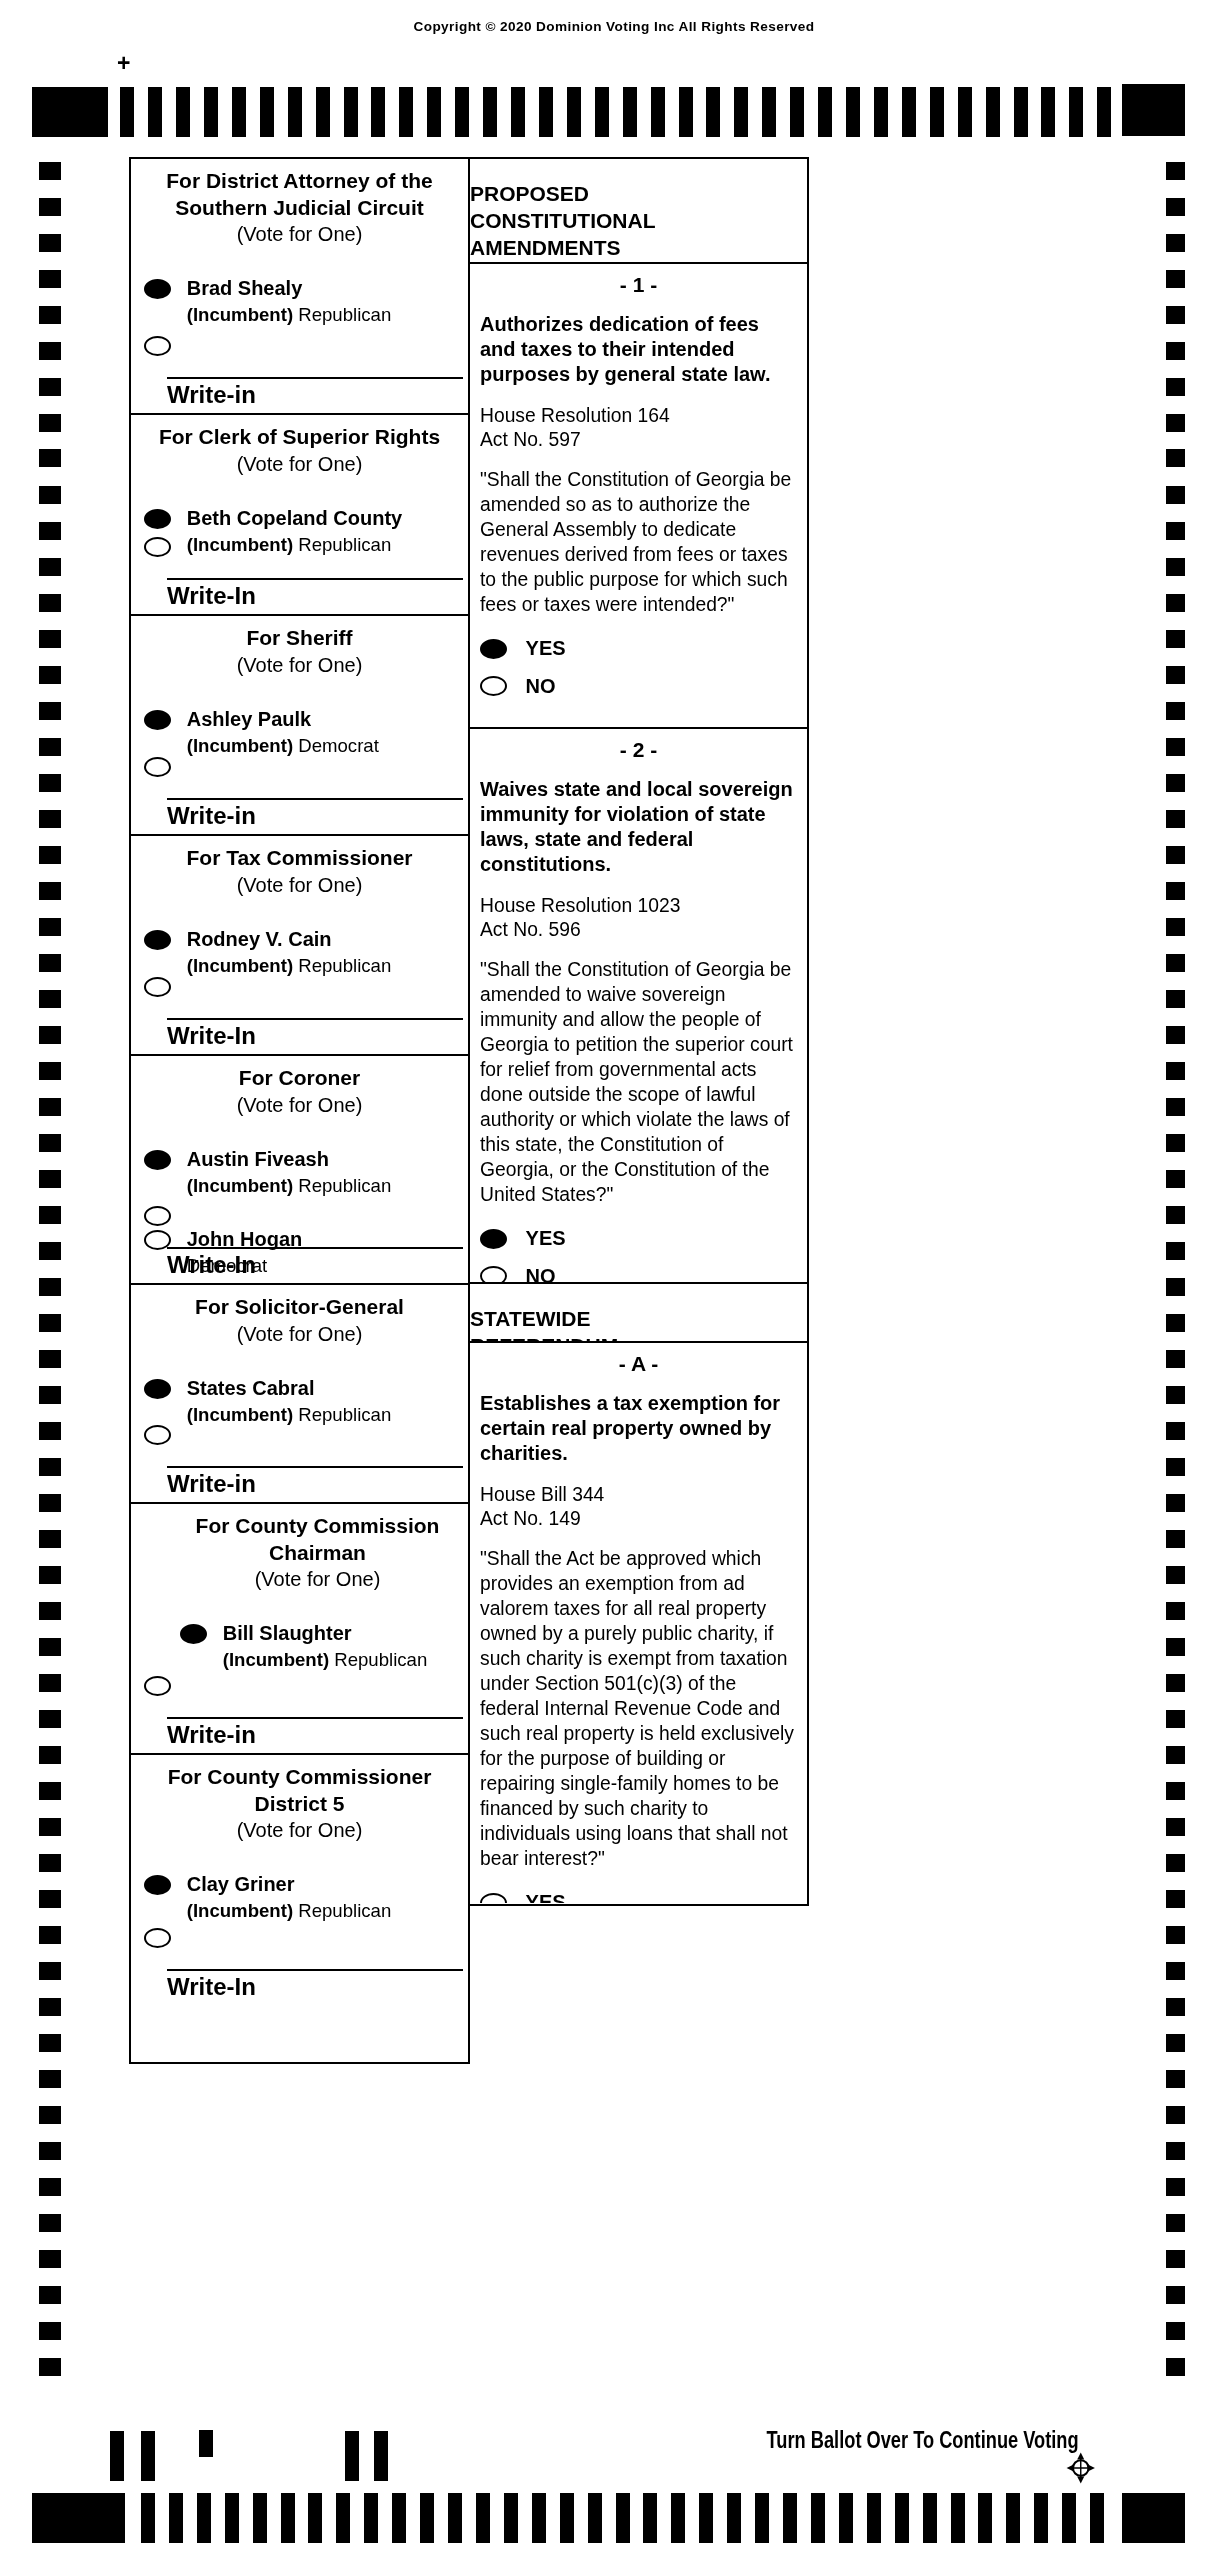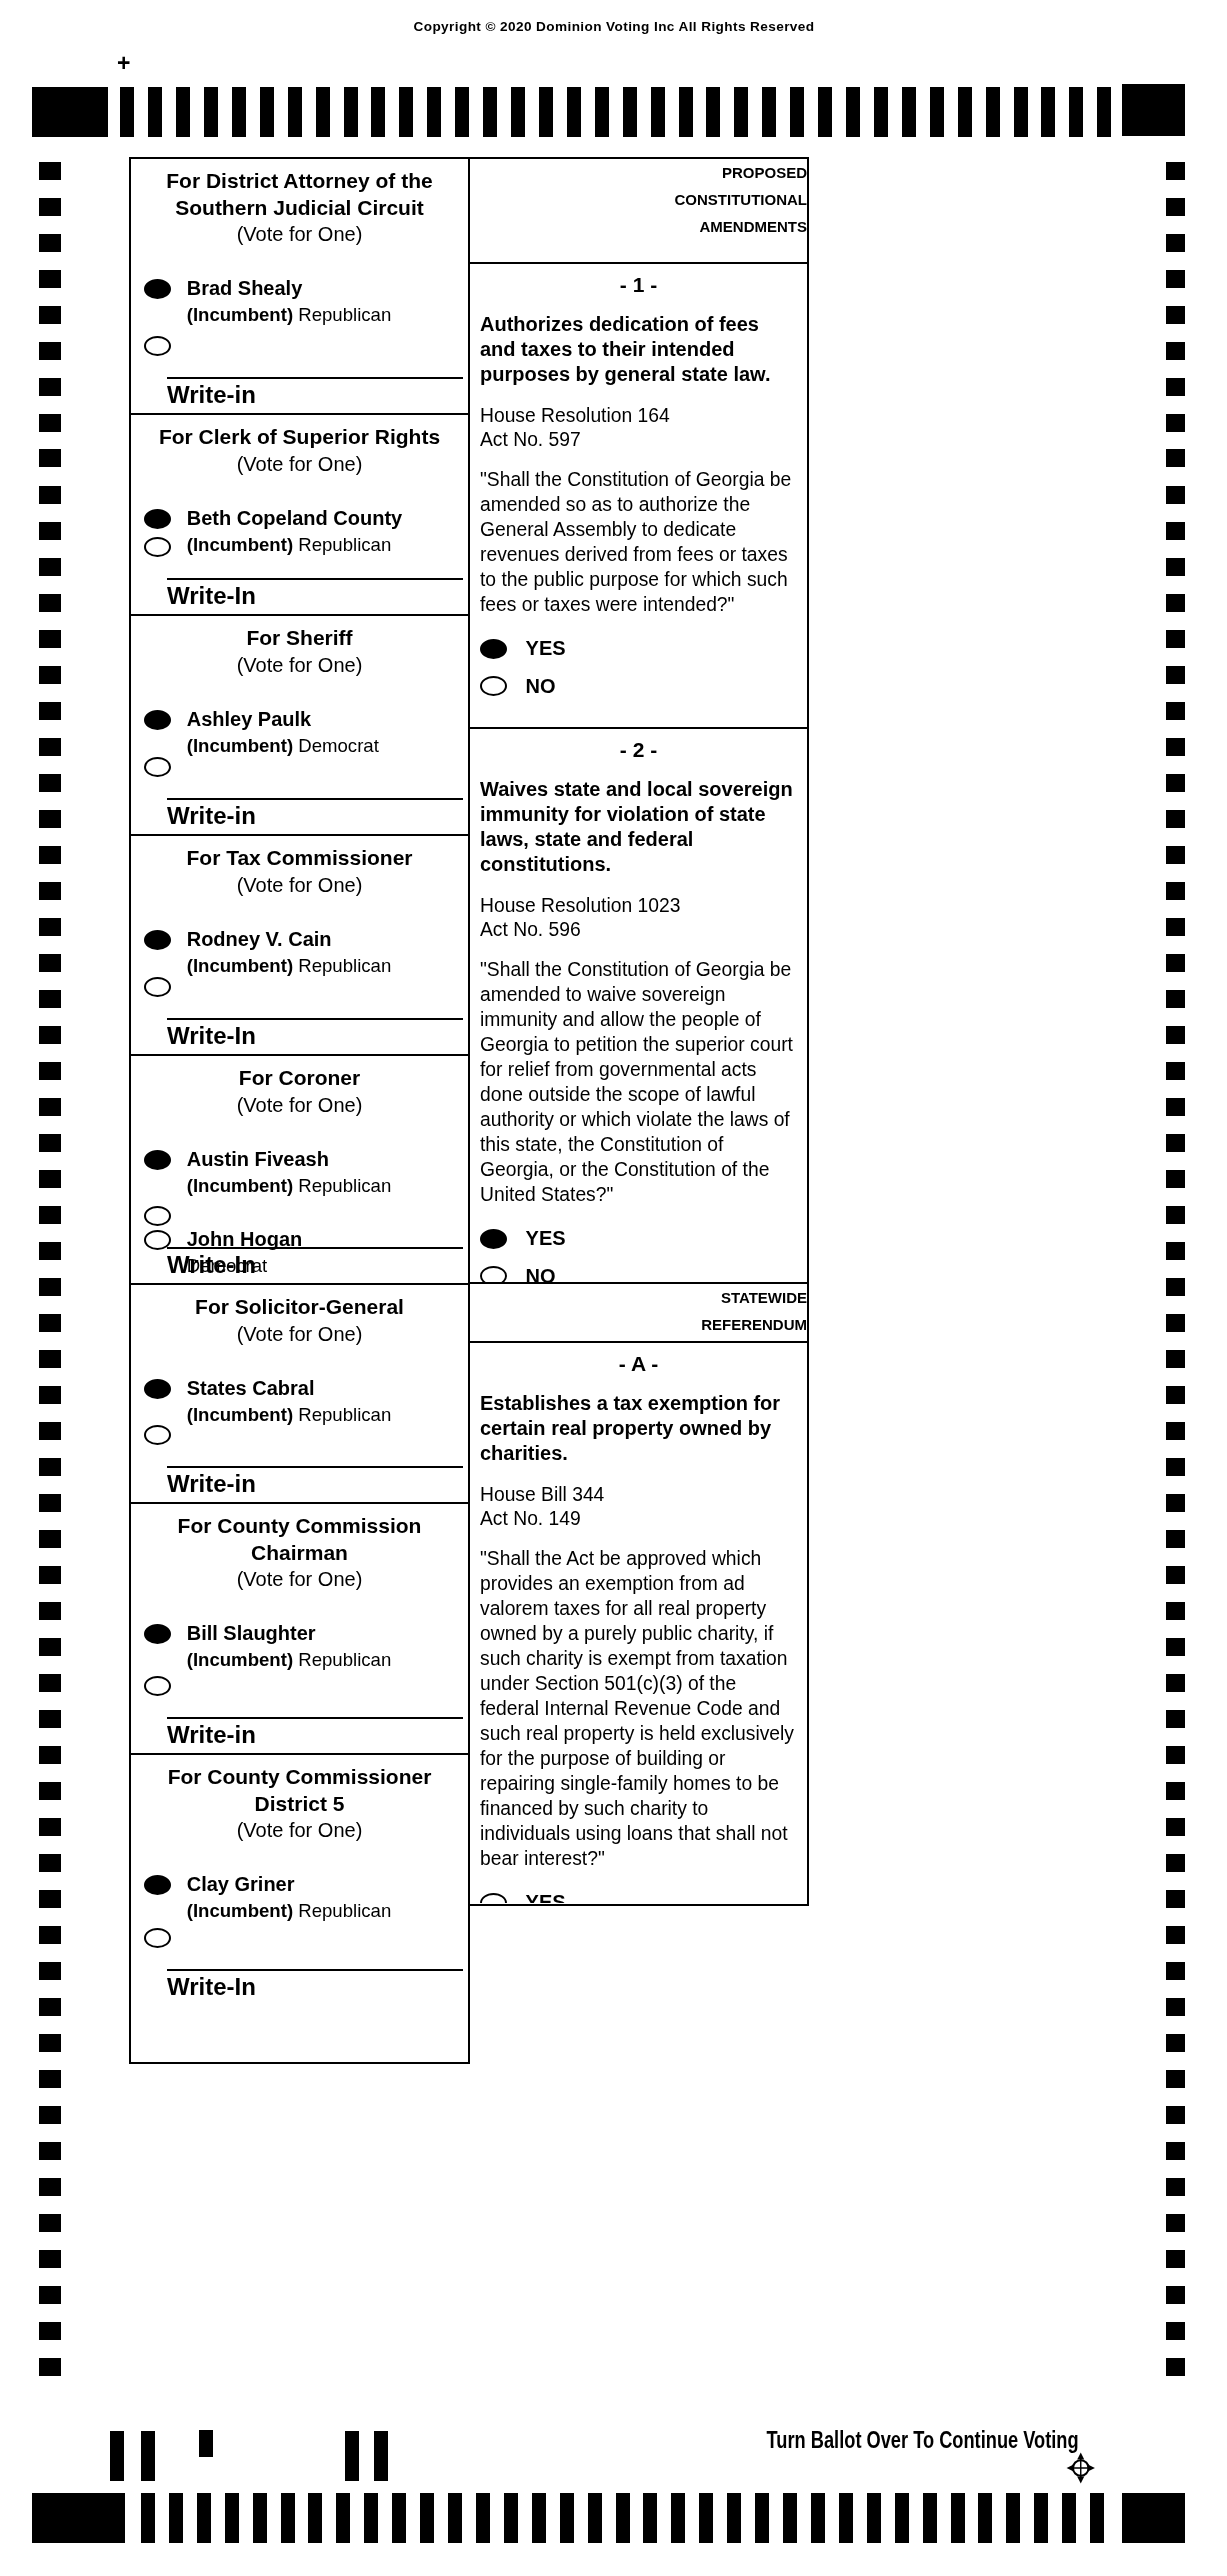--- a/index.html
+++ b/index.html
@@ -47,21 +47,21 @@
     font-weight:bold; font-size:24px;
   }
 
   
   #right-col {
     position:absolute; left:468px; top:157px; width:341px; height:1749px;
     border:2.1px solid #000; background:#fff;
   }
   .r-section { position:relative; border-bottom:2.1px solid #000; overflow:hidden; }
   .r-section.last { border-bottom:none; }
-  .r-header { text-align:right; font-weight:bold; font-size:15px; line-height:27px; padding-top:0; }
+  .r-header { text-align:left; font-weight:bold; font-size:21px; line-height:27px; padding-top:21px; }
   .m-number { text-align:center; font-weight:bold; font-size:21px; margin-top:9.3px; }
   .m-summary { font-weight:bold; font-size:20px; line-height:25px; margin:14.3px 13px 0 10px; }
   .m-ref { font-size:19.3px; line-height:24px; margin:17px 11.5px 0 10px; }
   .m-question { font-size:19.3px; line-height:25px; margin:15.7px 8.6px 0 10px; }
   .m-choices { margin:20px 0 0 10px; }
   .choice { display:flex; align-items:center; margin-top:14.3px; }
   .choice-label { font-weight:bold; font-size:20px; margin-left:18.6px; }
 
   
   #turn-over {
@@ -377,21 +377,21 @@
         <div class="cand">
           <div class="bubble filled"></div>
           <div class="cand-body">
             <div class="cand-name">States Cabral</div>
             <div class="cand-detail"><span class="inc">(Incumbent)</span> Republican</div>
           </div>
         </div>
         <div class="bubble wi-bubble"></div>
         <div class="writein">Write-in</div>
       </div>
-      <div class="contest" style="height: 251px;">
+      <div class="contest" style="height: 251px; padding-left: 36px;">
         <div class="c-header">
           <div class="c-title">For County Commission</div>
           <div class="c-title">Chairman</div>
           <div class="c-vote">(Vote for One)</div>
         </div>
         <div class="cand">
           <div class="bubble filled"></div>
           <div class="cand-body">
             <div class="cand-name">Bill Slaughter</div>
             <div class="cand-detail"><span class="inc">(Incumbent)</span> Republican</div>

